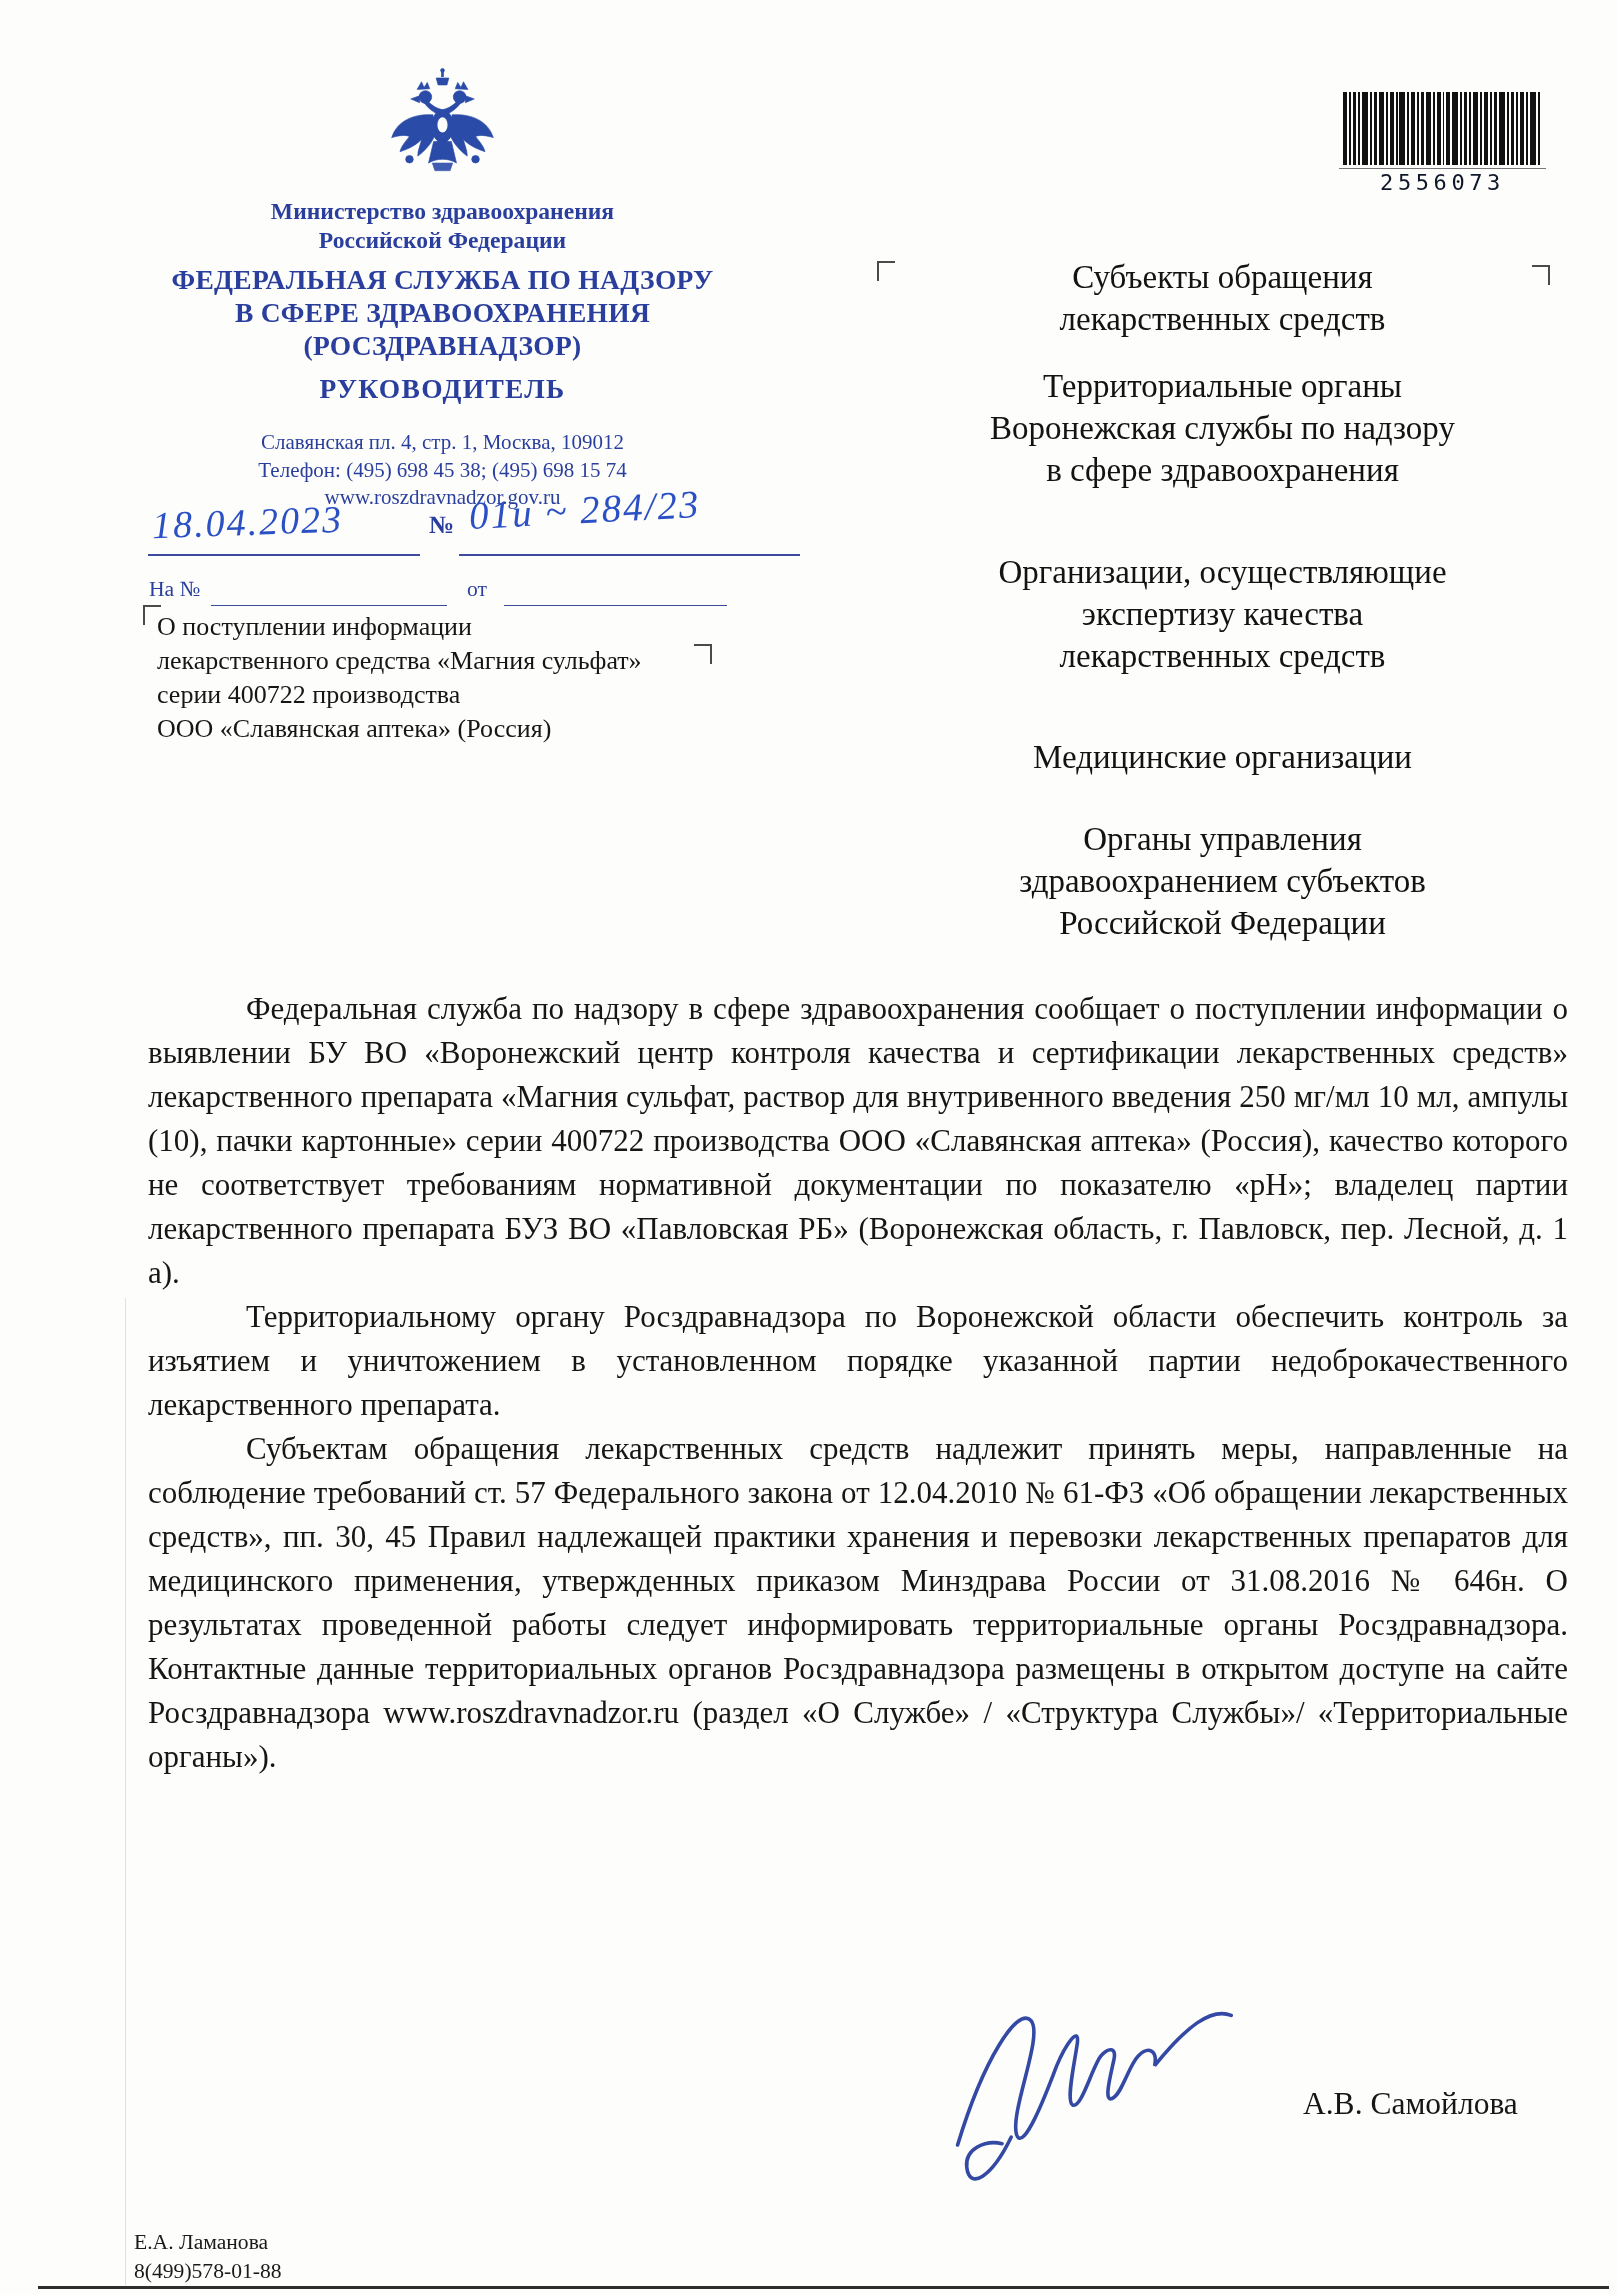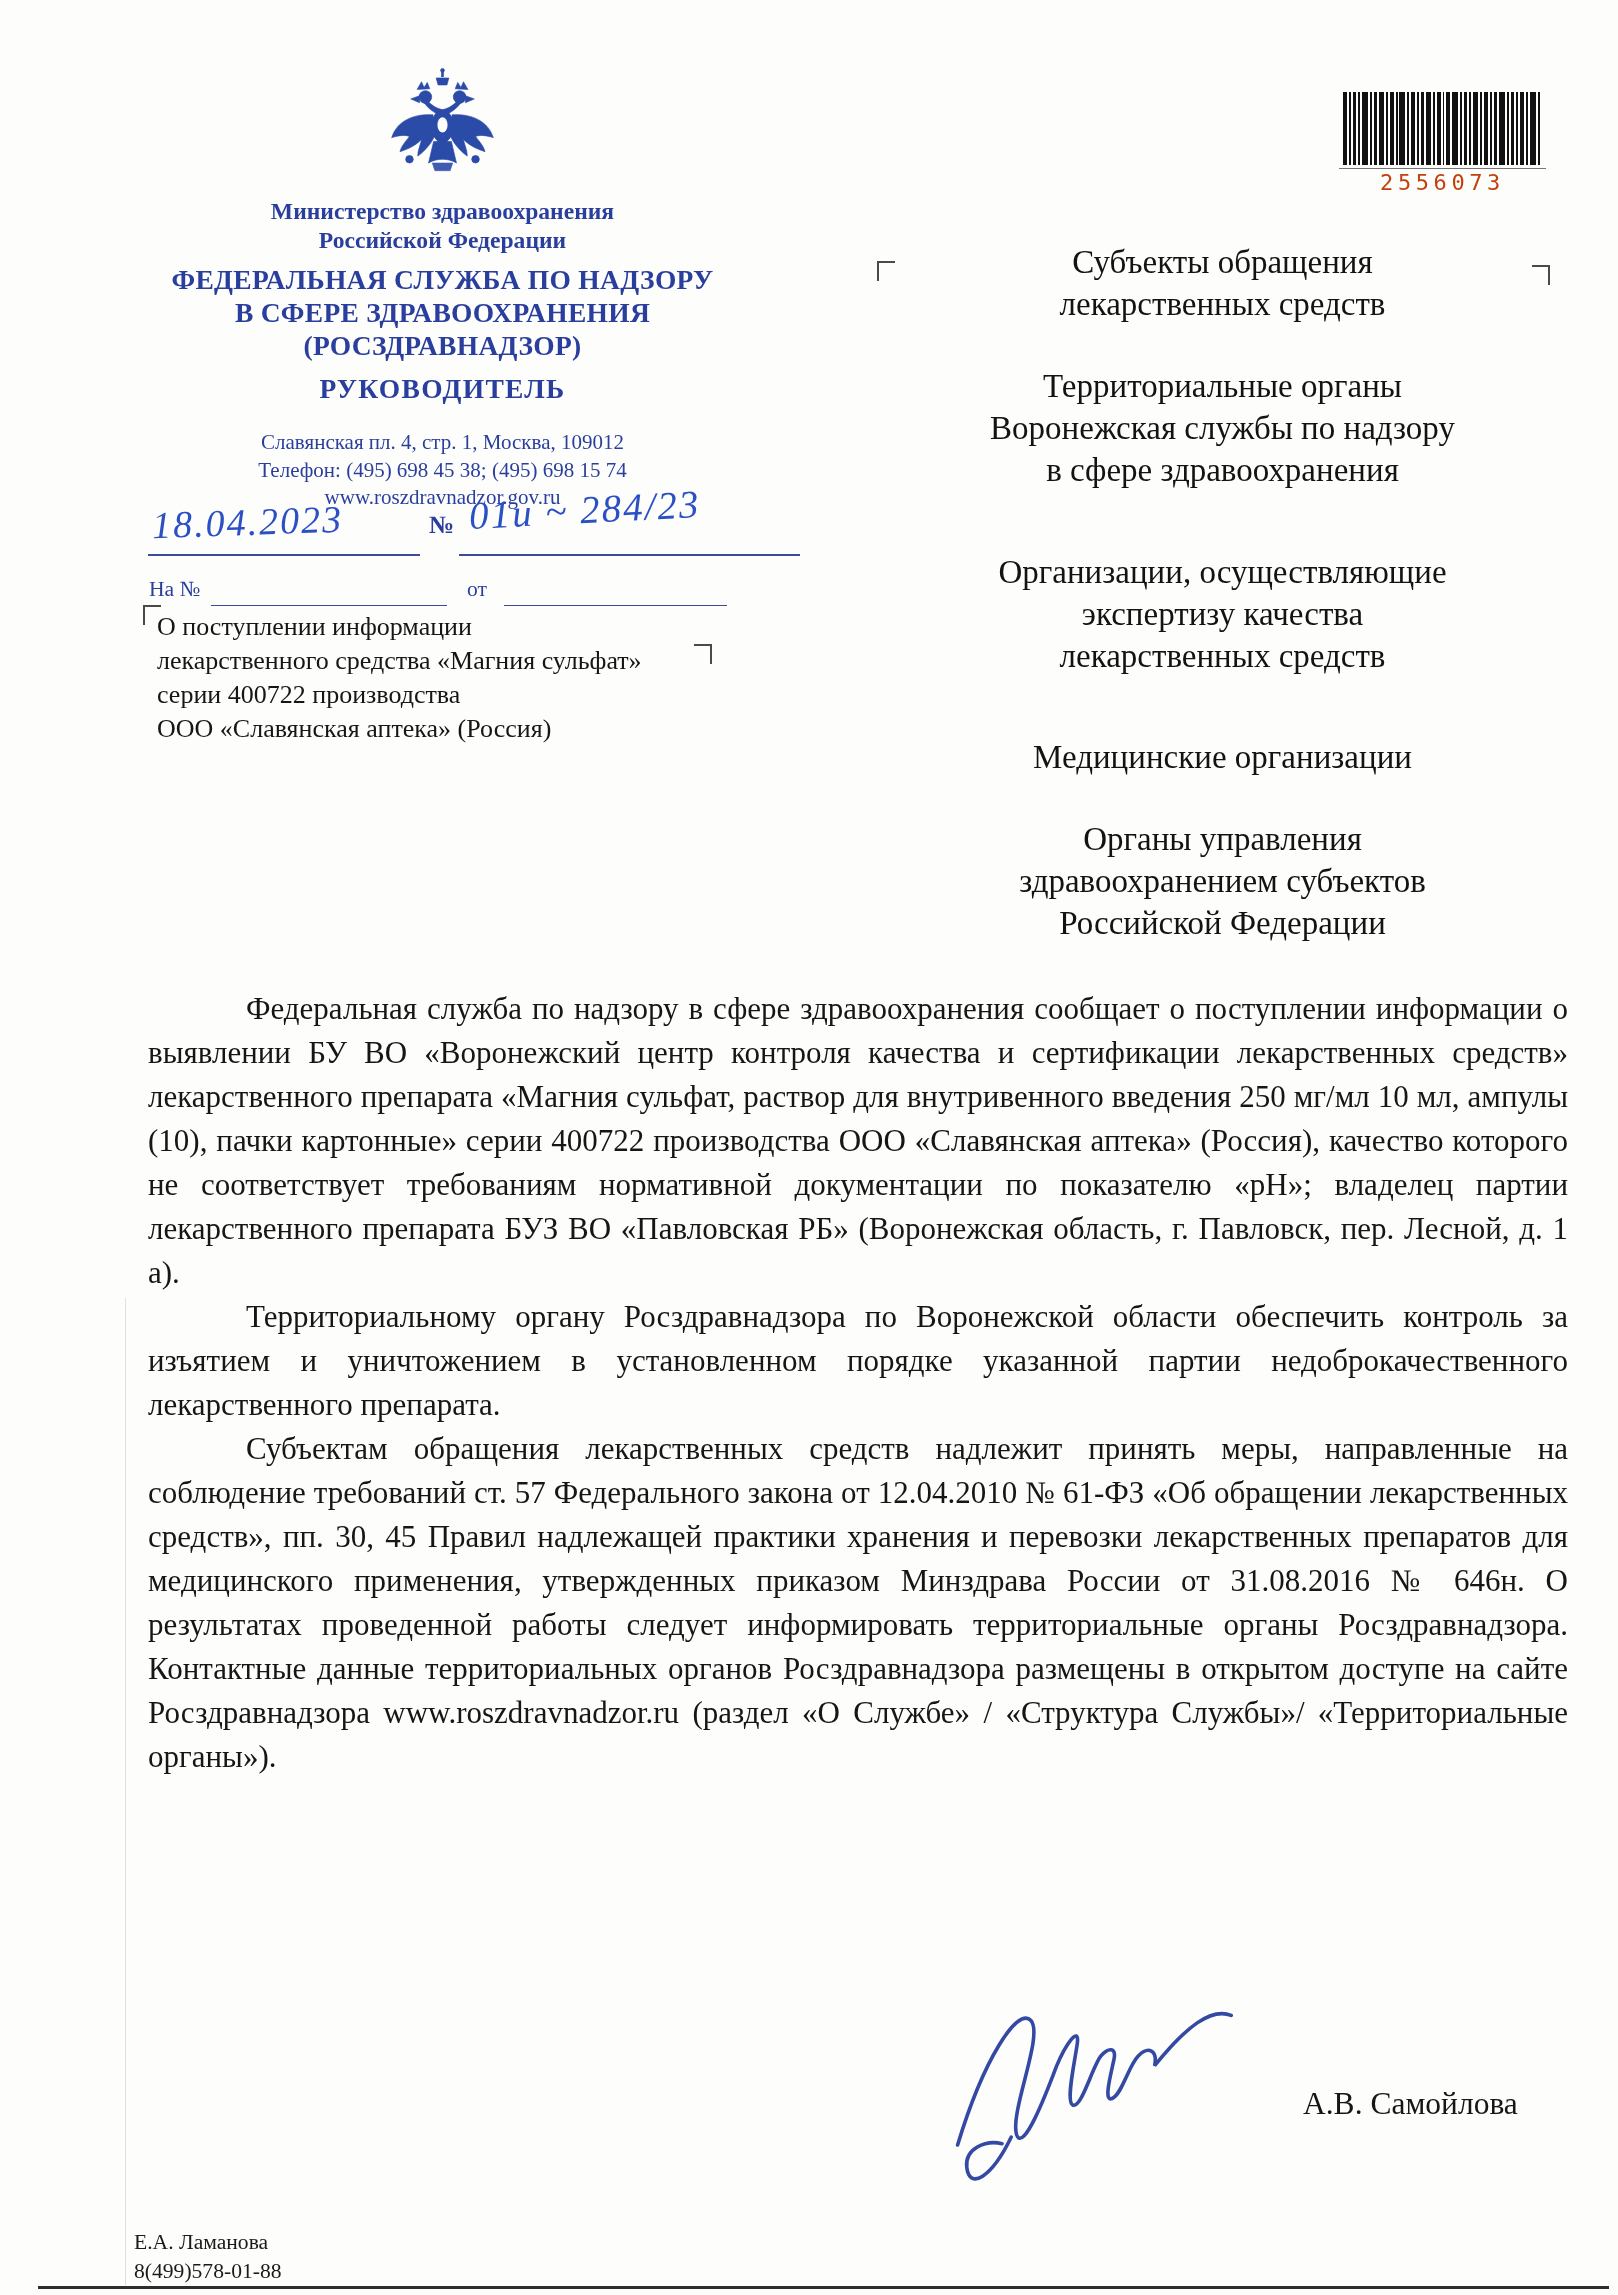--- a/index.html
+++ b/index.html
@@ -9,21 +9,21 @@
     background:#fdfdfb;
     font-family:"Liberation Serif", serif;
     color:#1c1c1c;
     overflow:hidden;
   }
   
   .barcode-wrap{position:absolute;left:1339px;top:92px;width:207px;text-align:center;}
   .barcode-wrap svg{display:block;margin:0 auto;}
   .barcode-number{
     font-family:"DejaVu Sans Mono", monospace;
-    font-size:22px;letter-spacing:4.6px;color:#c2410c;margin-top:2.6px;
+    font-size:22px;letter-spacing:4.6px;color:#0f172a;margin-top:2.6px;
     border-top:0.7px solid #777;padding-top:1.3px;
   }
   
   .emblem{position:absolute;left:379px;top:63px;width:127px;height:129px;}
   
   .letterhead{
     position:absolute;left:121px;top:197px;width:643px;
     text-align:center;color:#2a3f9d;
   }
   .lh-ministry{font-size:23.6px;font-weight:bold;line-height:29px;}
@@ -57,21 +57,21 @@
   .corner-tr{border-right:2px solid #4a4a4a;border-top:2px solid #4a4a4a;}
   .subj-corner-left{left:143px;top:605px;}
   .subj-corner-right{left:694px;top:644px;}
   .recip-corner-left{left:877px;top:261px;}
   .recip-corner-right{left:1532px;top:265px;}
   
   .recipient-group{
     position:absolute;left:911px;width:623px;text-align:center;
     font-size:33px;line-height:42px;color:#131313;
   }
-  .rg-1{top:241px;} .rg-2{top:365px;} .rg-3{top:551px;} .rg-4{top:736px;} .rg-5{top:818px;}
+  .rg-1{top:256px;} .rg-2{top:365px;} .rg-3{top:551px;} .rg-4{top:736px;} .rg-5{top:818px;}
   
   .body-text{
     position:absolute;left:148px;top:987px;width:1420px;
     font-size:31px;line-height:44px;text-align:justify;color:#161616;
   }
   .body-text p{margin:0;text-indent:98px;}
   
   .signature-svg{position:absolute;left:931px;top:1980px;}
   .signer-name{position:absolute;left:1303px;top:2086px;font-size:31.5px;color:#161616;white-space:nowrap;}
   

